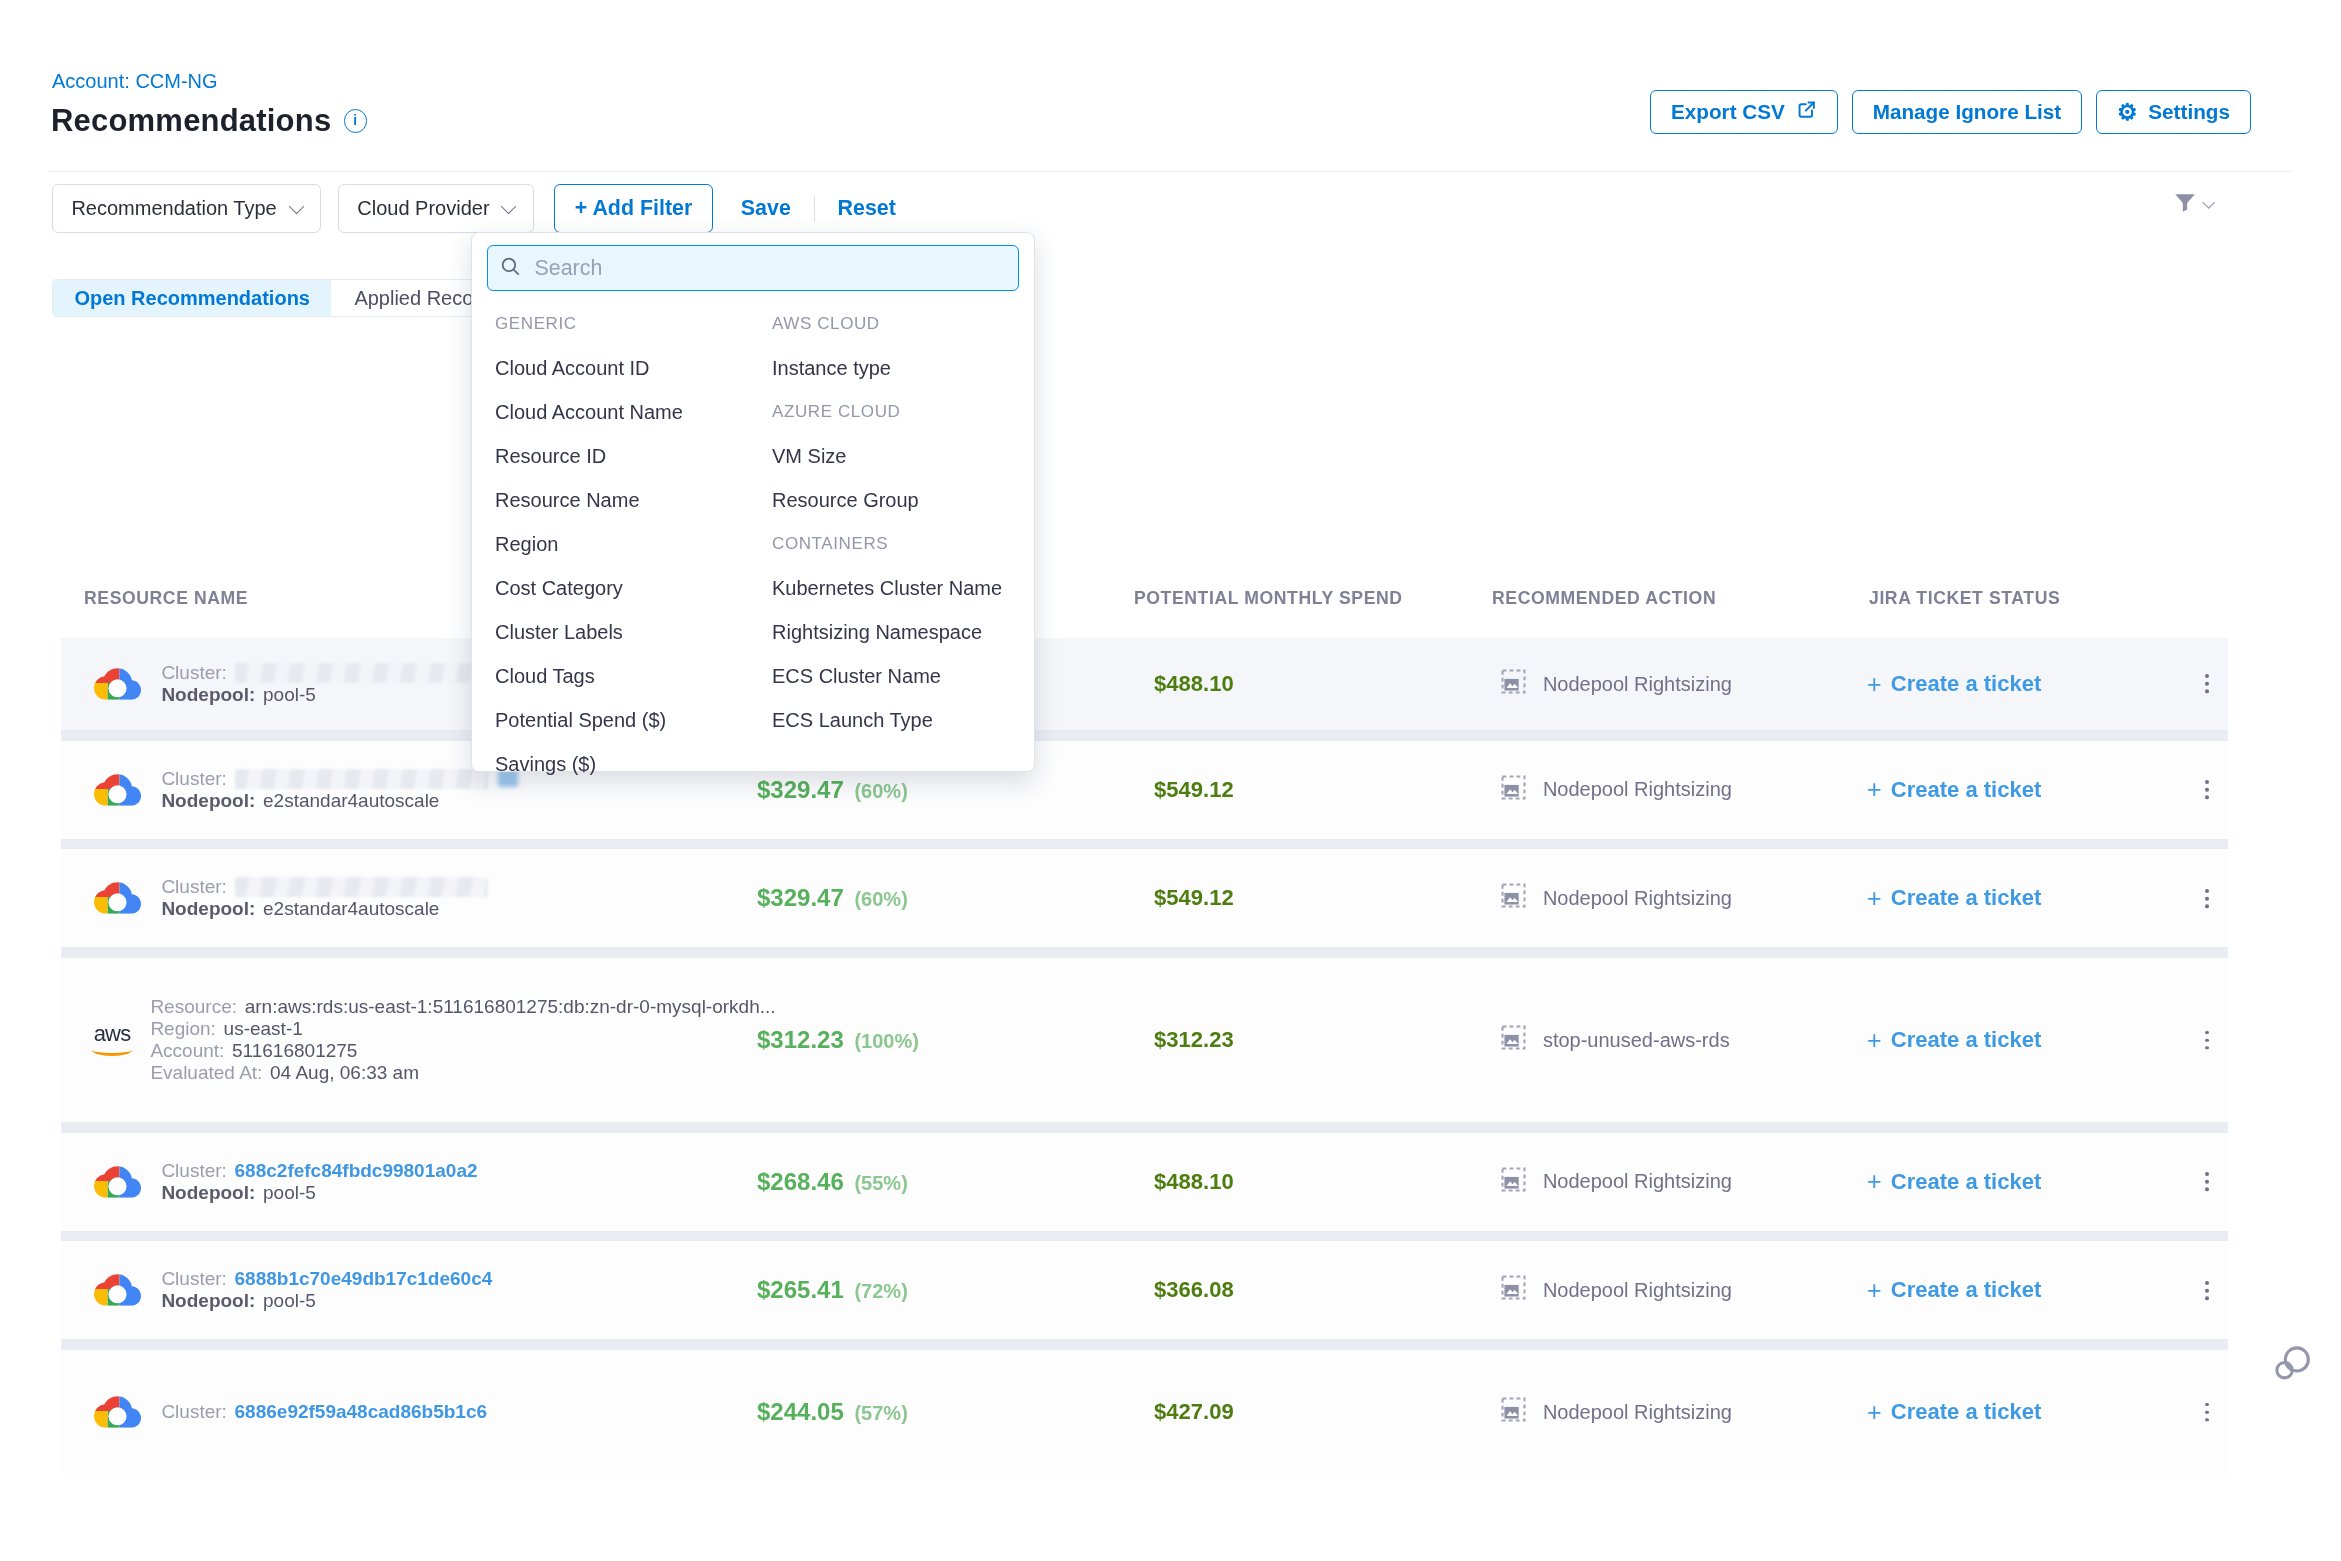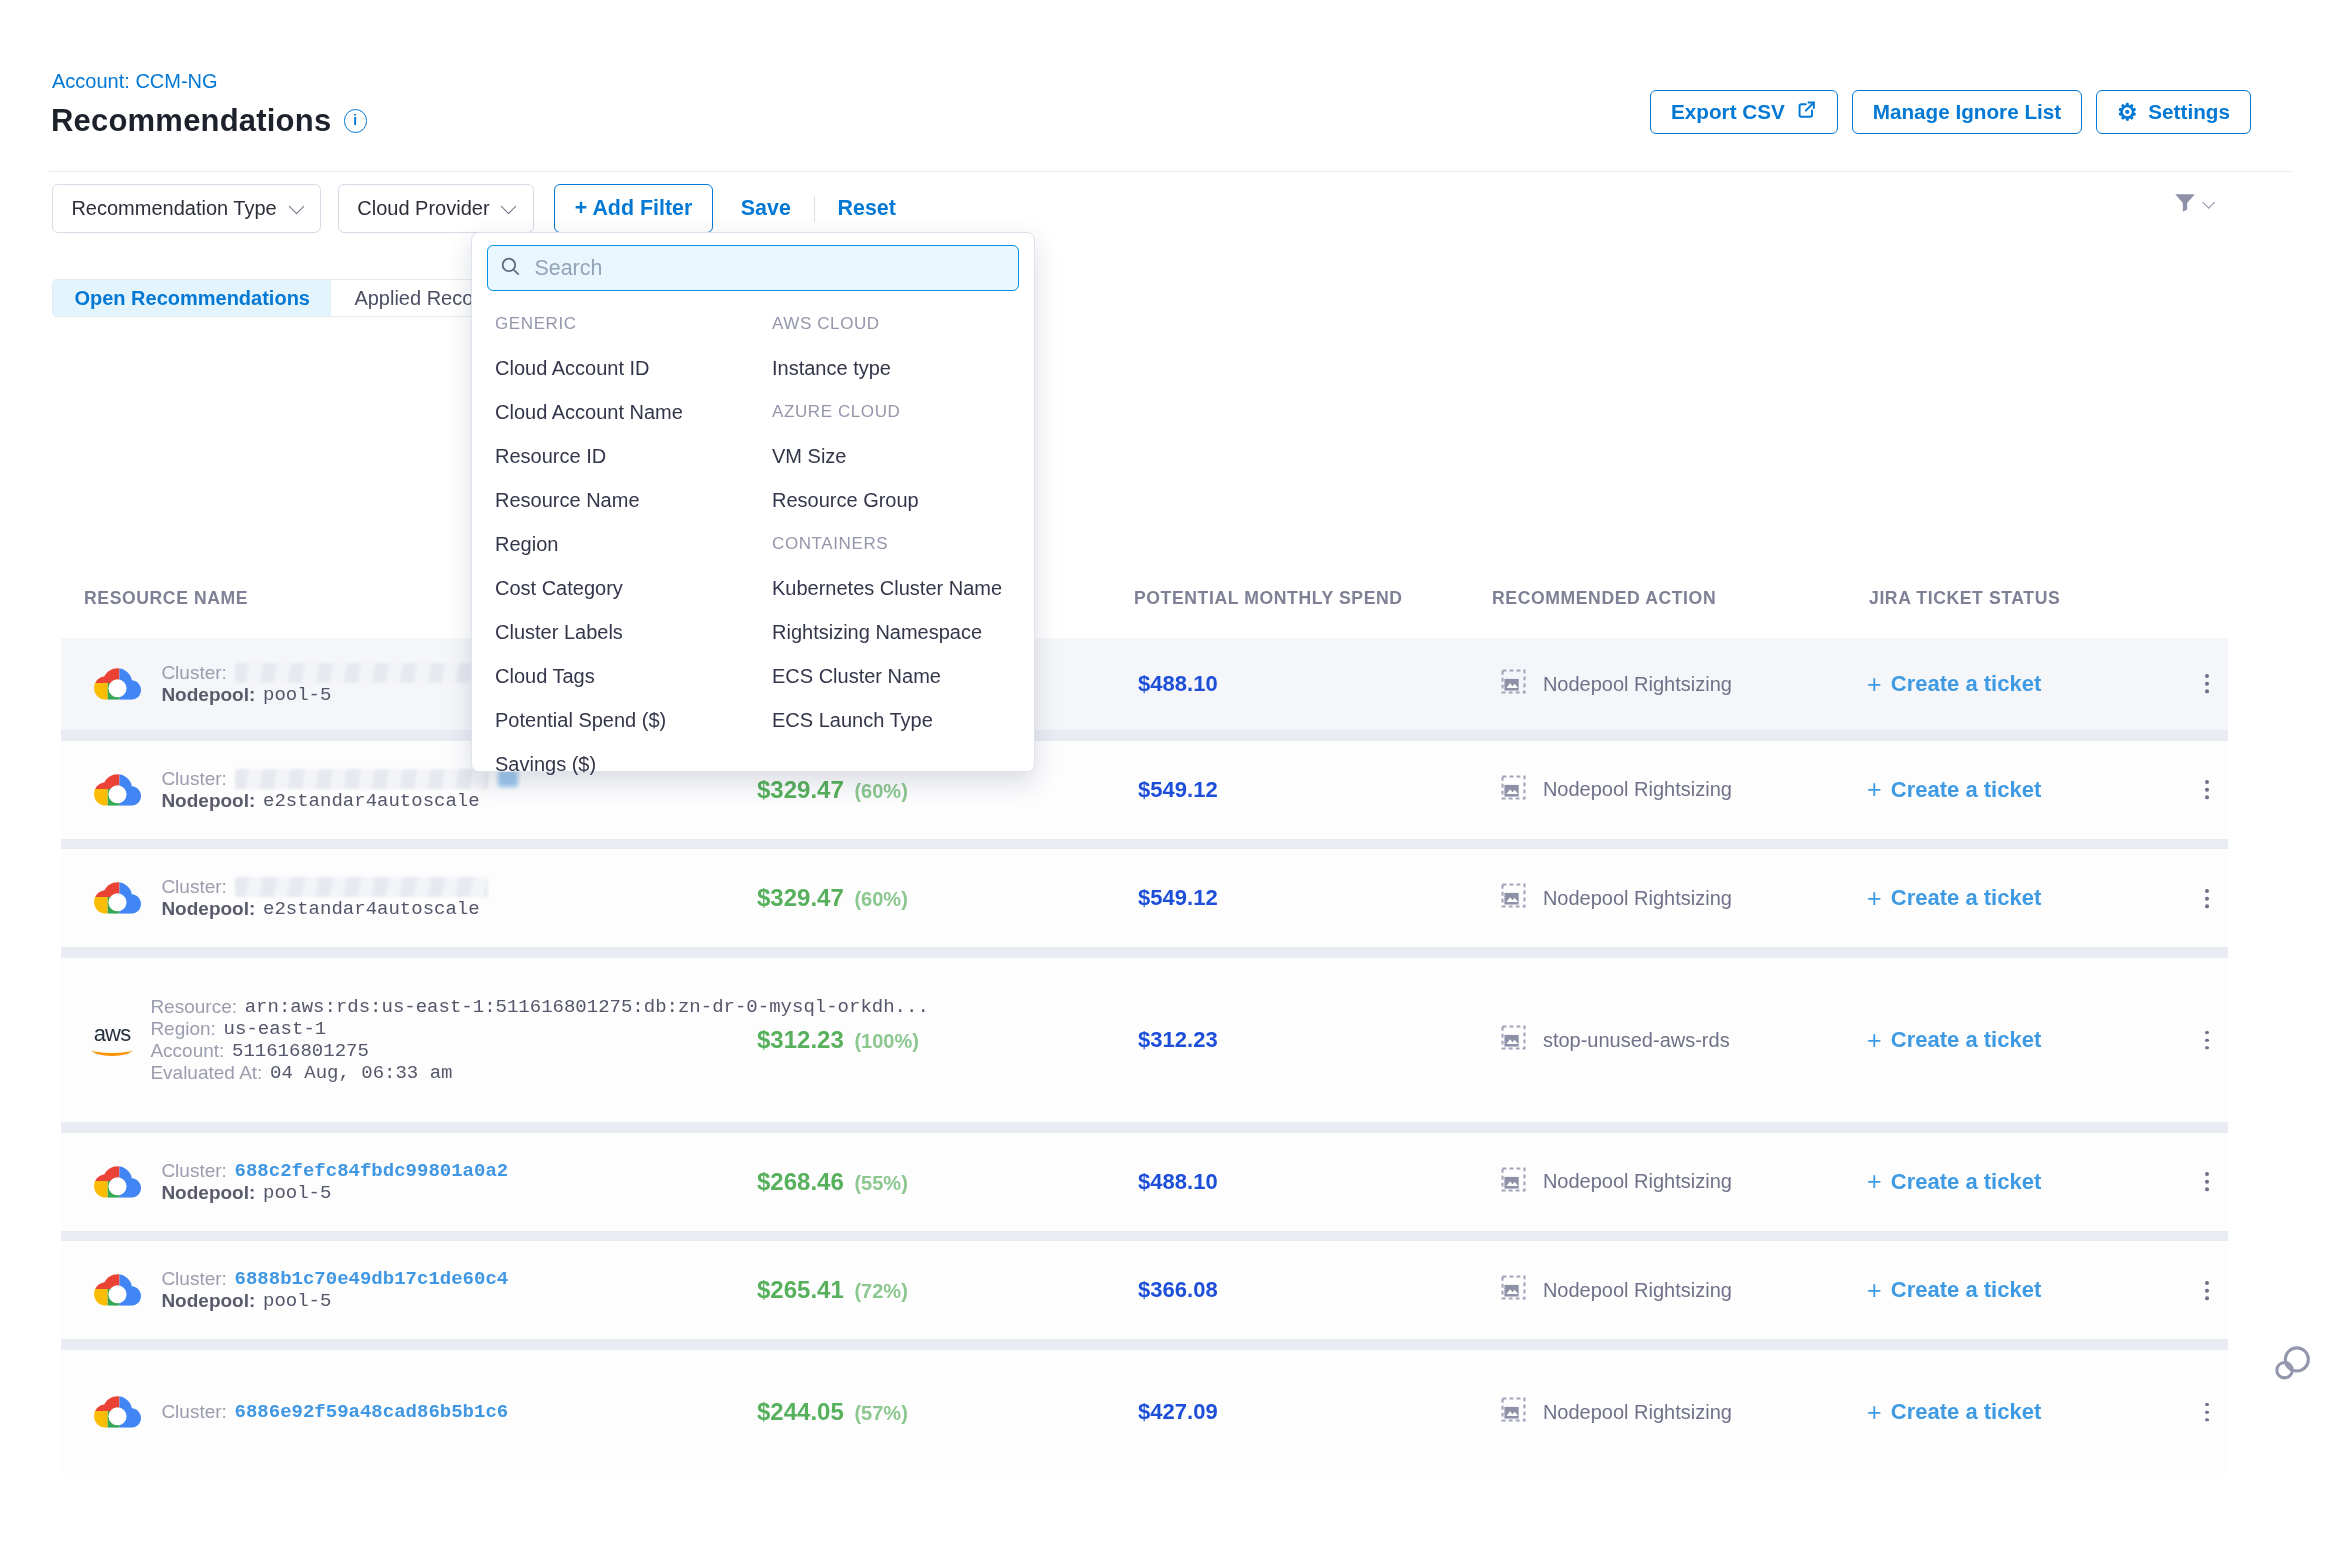--- a/index.html
+++ b/index.html
@@ -64,32 +64,32 @@
 
   .tbl{position:absolute;left:61px;top:638px;width:2167px;height:836px;background:#e9ecf3;overflow:hidden;}
   .row{background:#fdfdfe;margin-bottom:10.7px;display:grid;
        grid-template-columns:696px 375px 360px 375px 318px 44px;align-items:center;cursor:pointer;}
   .row.shade{background:#f5f6f9;}
   .res{display:flex;align-items:center;gap:18.4px;padding-left:31px;}
   .res-lines{display:flex;flex-direction:column;}
   .rl{font-size:19px;display:flex;align-items:center;gap:7.7px;white-space:nowrap;}
   .rl .lab{color:#9b9dae;}
   .rl .lab.dk{color:#595b6b;font-weight:bold;}
-  .rl .val{color:#54566a;font-family:Liberation Mono, monospace;}
+  .rl .val{color:#54566a;}
   .rl .val.link{color:#3f97e3;font-weight:bold;cursor:pointer;}
   .redacted{width:253px;height:20px;border-radius:3.1px;filter:blur(1.5px);
             background:repeating-linear-gradient(100deg,#e7e9f0 0 13.8px,#f3f4f8 13.8px 27.6px);}
   .frag{width:20px;height:17px;background:#9ec9ef;filter:blur(2.3px);border-radius:2.3px;margin-left:3.1px;}
   .prov-ic{width:51px;display:flex;flex-direction:column;align-items:center;justify-content:center;}
   .aws-t{font-weight:normal;font-size:22px;color:#27313f;line-height:20px;letter-spacing:-0.8px;}
   .aws-sw{width:40px;height:9.2px;border-bottom:3.8px solid #f79400;border-radius:0 0 100% 100%;}
   .sav{display:flex;align-items:baseline;gap:10.7px;}
   .sav-amt{font-size:24px;color:#57b05c;font-weight:bold;}
   .sav-pct{font-size:20px;color:#8bc78f;font-weight:bold;}
-  .spend{font-size:22px;color:#1d4ed8;font-weight:bold;padding-left:6.1px;}
+  .spend{font-size:22px;color:#4d7c0f;font-weight:bold;padding-left:6.1px;margin-left:16px;}
   .act{display:flex;align-items:center;gap:13.8px;padding-left:6.1px;font-size:20px;color:#6f7188;}
   .jira{display:flex;align-items:center;gap:9.2px;color:#3f9ae4;font-weight:bold;font-size:22px;}
   .plus-ic{font-size:25px;font-weight:normal;line-height:23px;}
   .plus-ic::before{content:"+";}
   .kebab{display:flex;justify-content:center;align-items:center;height:100%;}
   .dots{width:3.8px;height:3.8px;border-radius:50%;background:#70728a;
         box-shadow:0 7.7px 0 #70728a,0 15.3px 0 #70728a;margin-top:-15.3px;}
 
   
   .dd{position:absolute;left:471px;top:232px;width:564px;height:540px;background:#fff;border:0.8px solid #dfe2ec;

